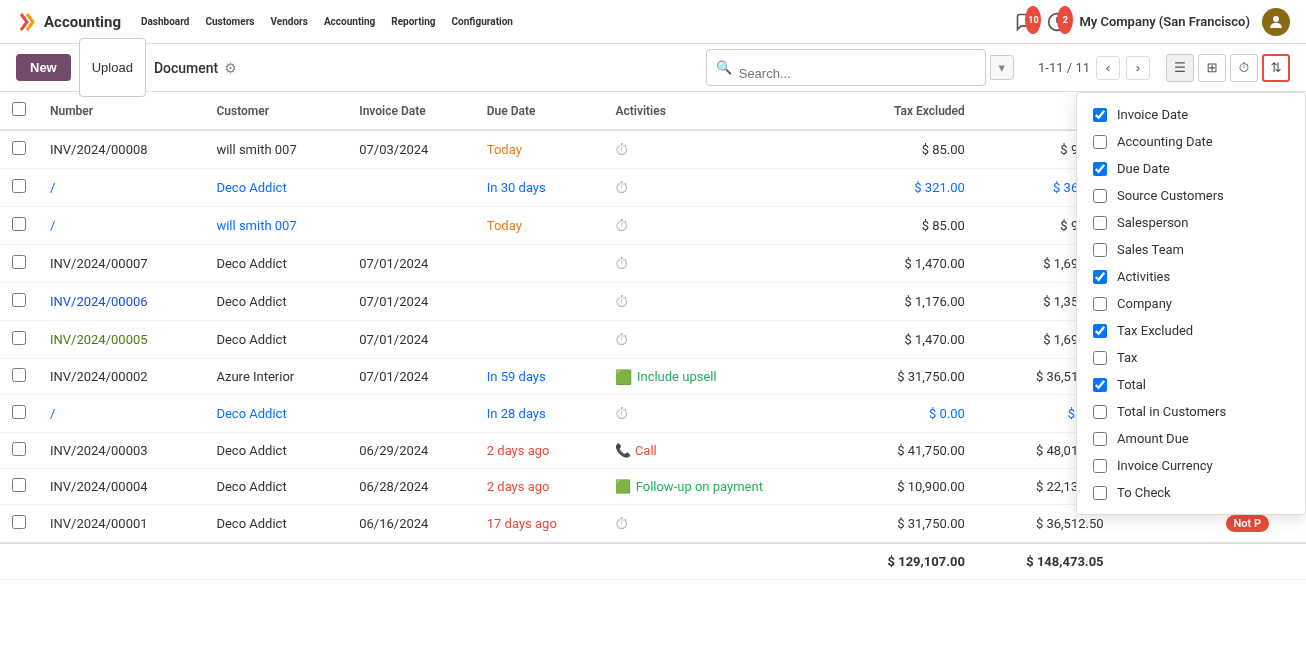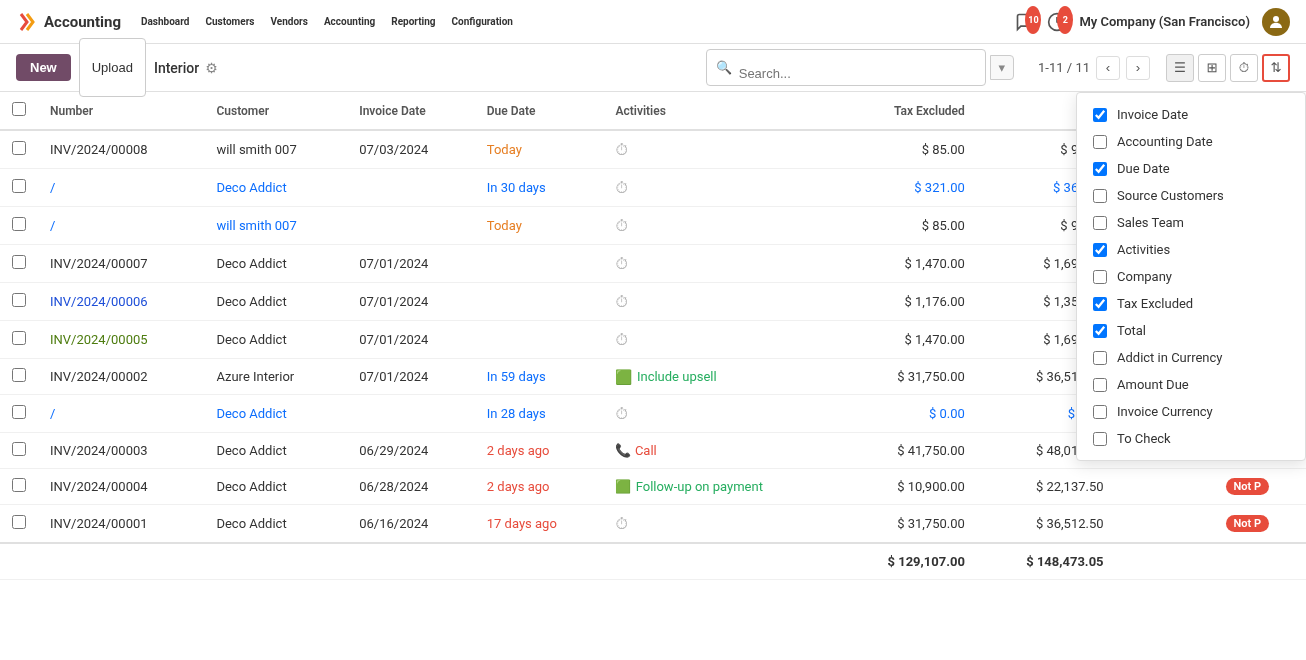--- a/index.html
+++ b/index.html
@@ -106,21 +106,21 @@
           <path d="M4 20c0-4 3.6-7 8-7s8 3 8 7"></path>
         </svg>
     </div>
   </div>
 </nav>
 
 <div class="sub-toolbar">
   <button class="btn-new">New</button>
   <button class="btn-upload">Upload</button>
   <div class="breadcrumb-title">
-    <span>Interior</span>
+    <span>Document</span>
     <span class="gear-icon">⚙</span>
   </div>
   <div class="search-bar">
     <span style="color:#aaa;">🔍</span>
     <input type="text" placeholder="Search..." style="">
   </div>
   <span style="border:1px solid #ccc; padding: 4px 8px; cursor:pointer; background:#f8f8f8; border-radius: 0 4px 4px 0; margin-left:-4px; color:#888;">▾</span>
   <div class="pager">
     <span>1-11 / 11</span>
     <button class="pager-btn">‹</button>
@@ -313,41 +313,49 @@
       <div class="panel-item">
     <input type="checkbox" checked="" style="">
     <span>Due Date</span>
   </div>
       <div class="panel-item">
     <input type="checkbox" style="">
     <span>Source Customers</span>
   </div>
       <div class="panel-item">
     <input type="checkbox" style="">
+    <span>Salesperson</span>
+  </div>
+      <div class="panel-item">
+    <input type="checkbox" style="">
     <span>Sales Team</span>
   </div>
       <div class="panel-item">
     <input type="checkbox" checked="" style="">
     <span>Activities</span>
   </div>
       <div class="panel-item">
     <input type="checkbox" style="">
     <span>Company</span>
   </div>
       <div class="panel-item">
     <input type="checkbox" checked="" style="">
     <span>Tax Excluded</span>
   </div>
       <div class="panel-item">
+    <input type="checkbox" style="">
+    <span>Tax</span>
+  </div>
+      <div class="panel-item">
     <input type="checkbox" checked="" style="">
     <span>Total</span>
   </div>
       <div class="panel-item">
     <input type="checkbox" style="">
-    <span>Addict in Currency</span>
+    <span>Total in Customers</span>
   </div>
       <div class="panel-item">
     <input type="checkbox" style="">
     <span>Amount Due</span>
   </div>
       <div class="panel-item">
     <input type="checkbox" style="">
     <span>Invoice Currency</span>
   </div>
       <div class="panel-item">

